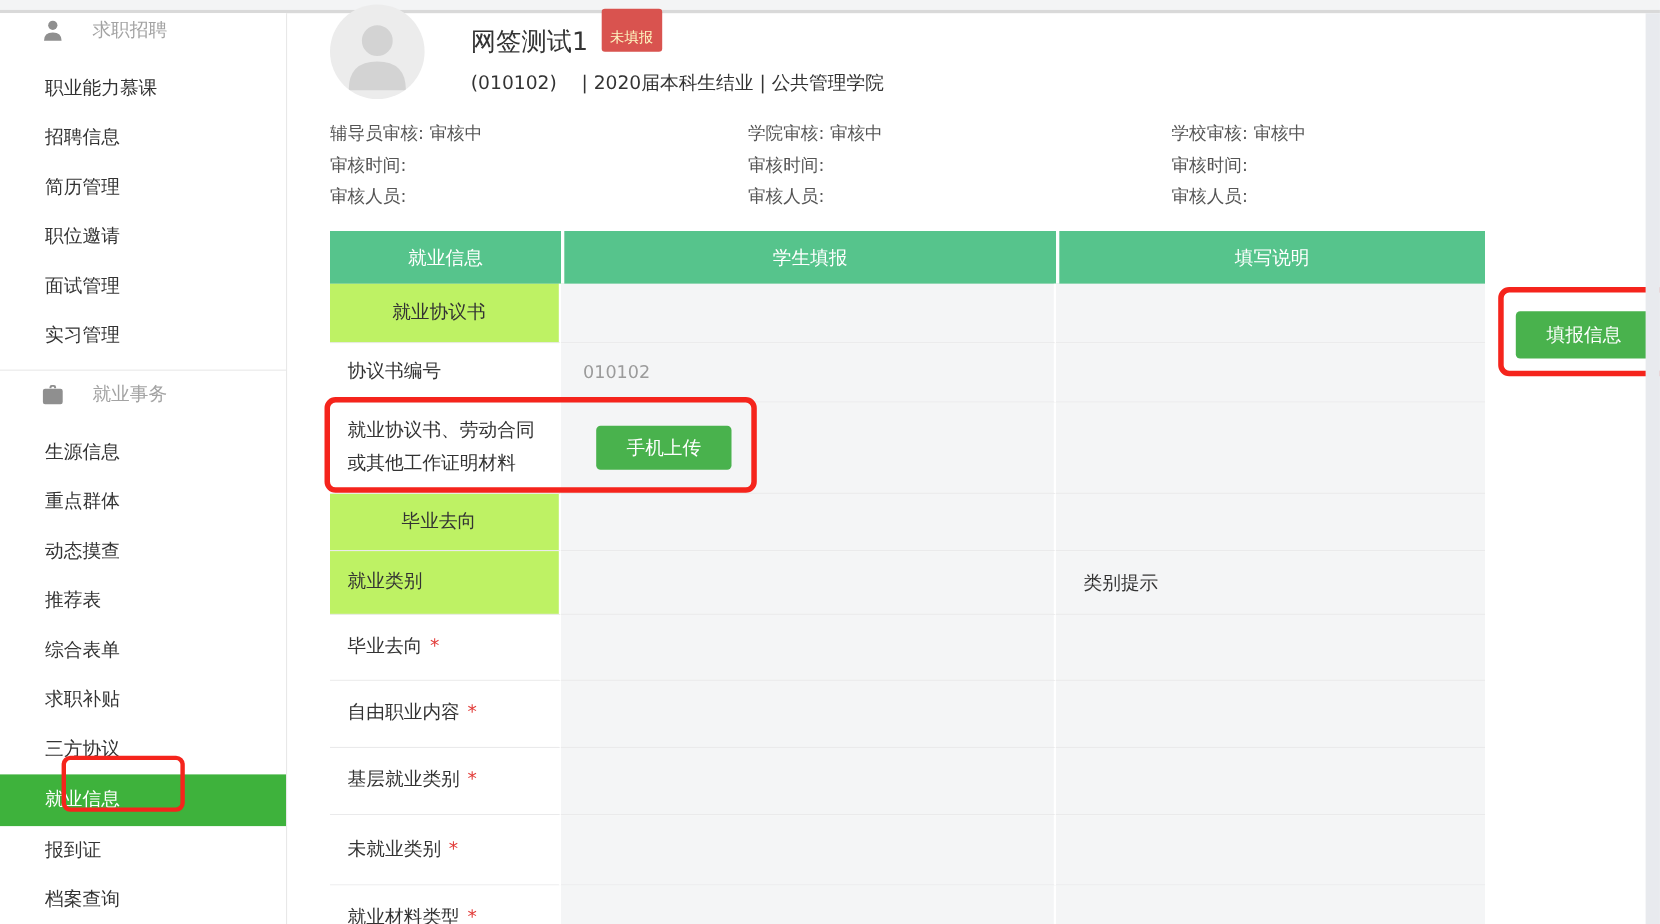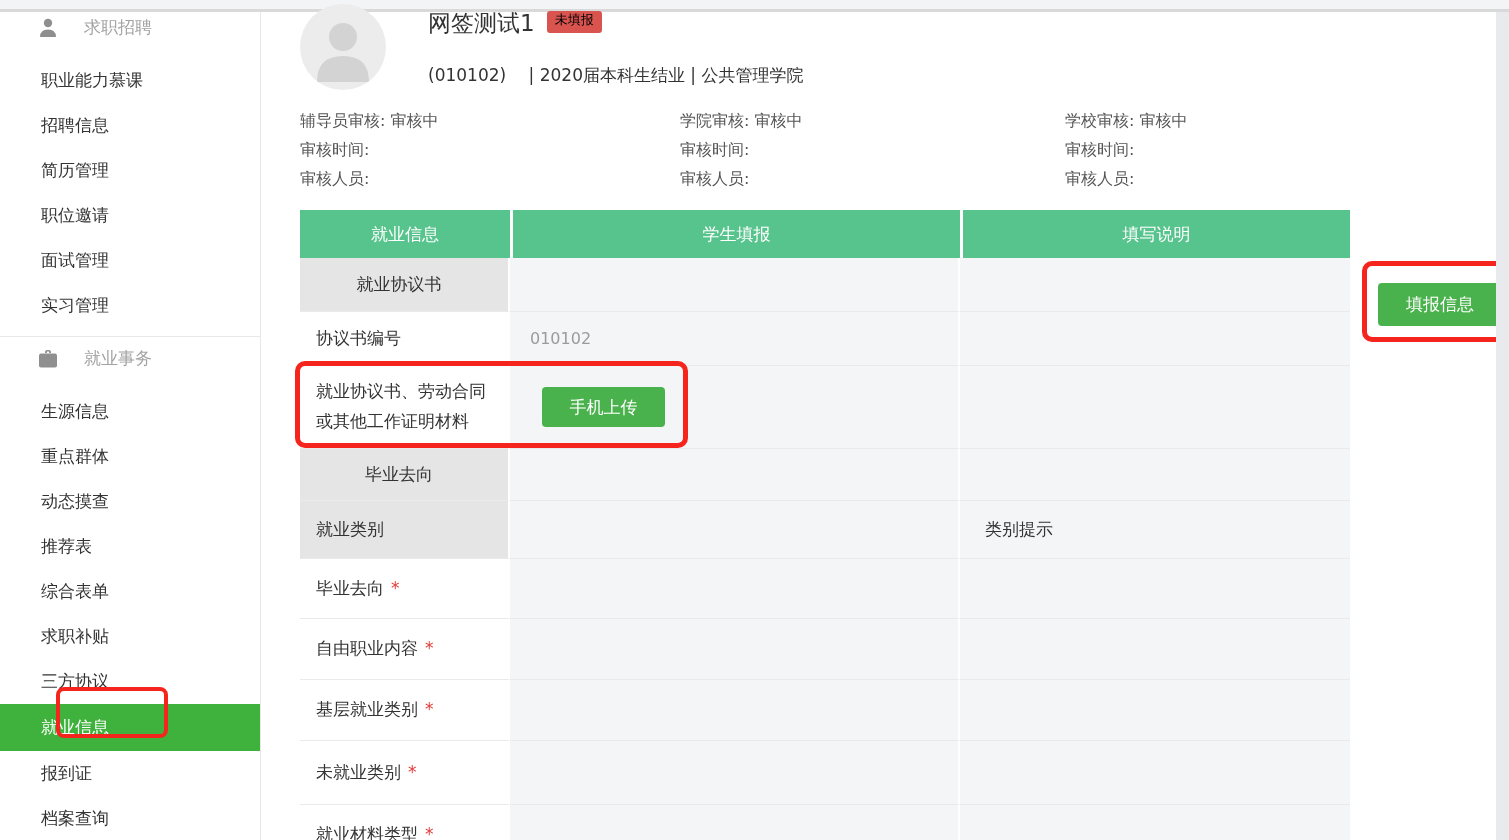--- a/index.html
+++ b/index.html
@@ -21,40 +21,40 @@
   .side-icon { width:24px; height:24px; display:inline-flex; }
   .side-icon svg { width:24px; height:24px; fill:#8f8f8f; }
   .side-item { height:45px; line-height:45px; padding-left:41px; font-size:17px; color:#333; cursor:pointer; }
   .side-item.active { background:#3eb23c; color:#fff; height:47px; line-height:47px; }
 
   
   .avatar { position:absolute; left:300px; top:4px; width:86px; height:86px; border-radius:50%;
             background:#ececec; overflow:hidden; }
   .avatar svg { width:86px; height:86px; fill:#d3d3d3; }
   .name-row { position:absolute; left:428px; top:8px; font-size:23px; color:#333; white-space:nowrap; }
-  .badge { display:inline-block; margin-left:12px; background:#d9534f; color:#000000; font-size:13px;
-           padding:0 8px 4px; border-radius:3px; vertical-align:7px; }
+  .badge { display:inline-block; margin-left:12px; background:#d9534f; color:#fef9c3; font-size:13px;
+           padding:17px 8px 4px; border-radius:3px; vertical-align:7px; }
   .meta { position:absolute; left:428px; top:64px; font-size:17px; color:#333; white-space:nowrap; }
 
   
   .audits { position:absolute; left:300px; top:106px; width:1060px; height:92px; }
   .audit-block { position:absolute; top:0; font-size:16px; color:#555; line-height:29px; }
 
   
   .grid { position:absolute; left:300px; top:210px; width:1050px; }
   .grid-header { display:flex; height:48px; background:#56c48c; }
   .gh-cell { display:flex; align-items:center; justify-content:center; color:#fff; font-size:17px; }
   .gh-cell + .gh-cell { border-left:3px solid #fff; }
   .gw1 { width:210px; } .gw2 { width:450px; } .gw3 { width:390px; }
   .grid-row { display:flex; }
   .cell { border-bottom:1px solid #eaeaeb; }
   .c1 { width:210px; background:#fff; font-size:17px; color:#333; display:flex; align-items:center;
         padding:0 10px 0 16px; border-right:2px solid #fff; line-height:1.75; }
   .c1.center { justify-content:center; padding-left:0; }
-  .c1.shade { background:#e5e5e5;align-items:center; }
+  .c1.shade { background:#bef264;align-items:center; }
   .c2 { width:450px; background:#f4f5f6; display:flex; align-items:center; padding-left:20px;
         border-right:2px solid #fff; font-size:16px; color:#9b9b9b; }
   .c3 { width:390px; background:#f4f5f6; display:flex; align-items:center; padding-left:25px;
         font-size:17px; color:#333; }
   .req { color:#e23c39; margin-left:7px; font-size:17px; }
 
   .upload-btn { background:#49b24d; color:#fff; border:none; border-radius:4px; font-size:17px;
                 padding:0; width:123px; height:40px; margin-left:12px; cursor:pointer;
                 font-family:inherit; }
   .fill-btn { position:absolute; left:1378px; top:283px; width:124px; height:43px; background:#49b24d;

